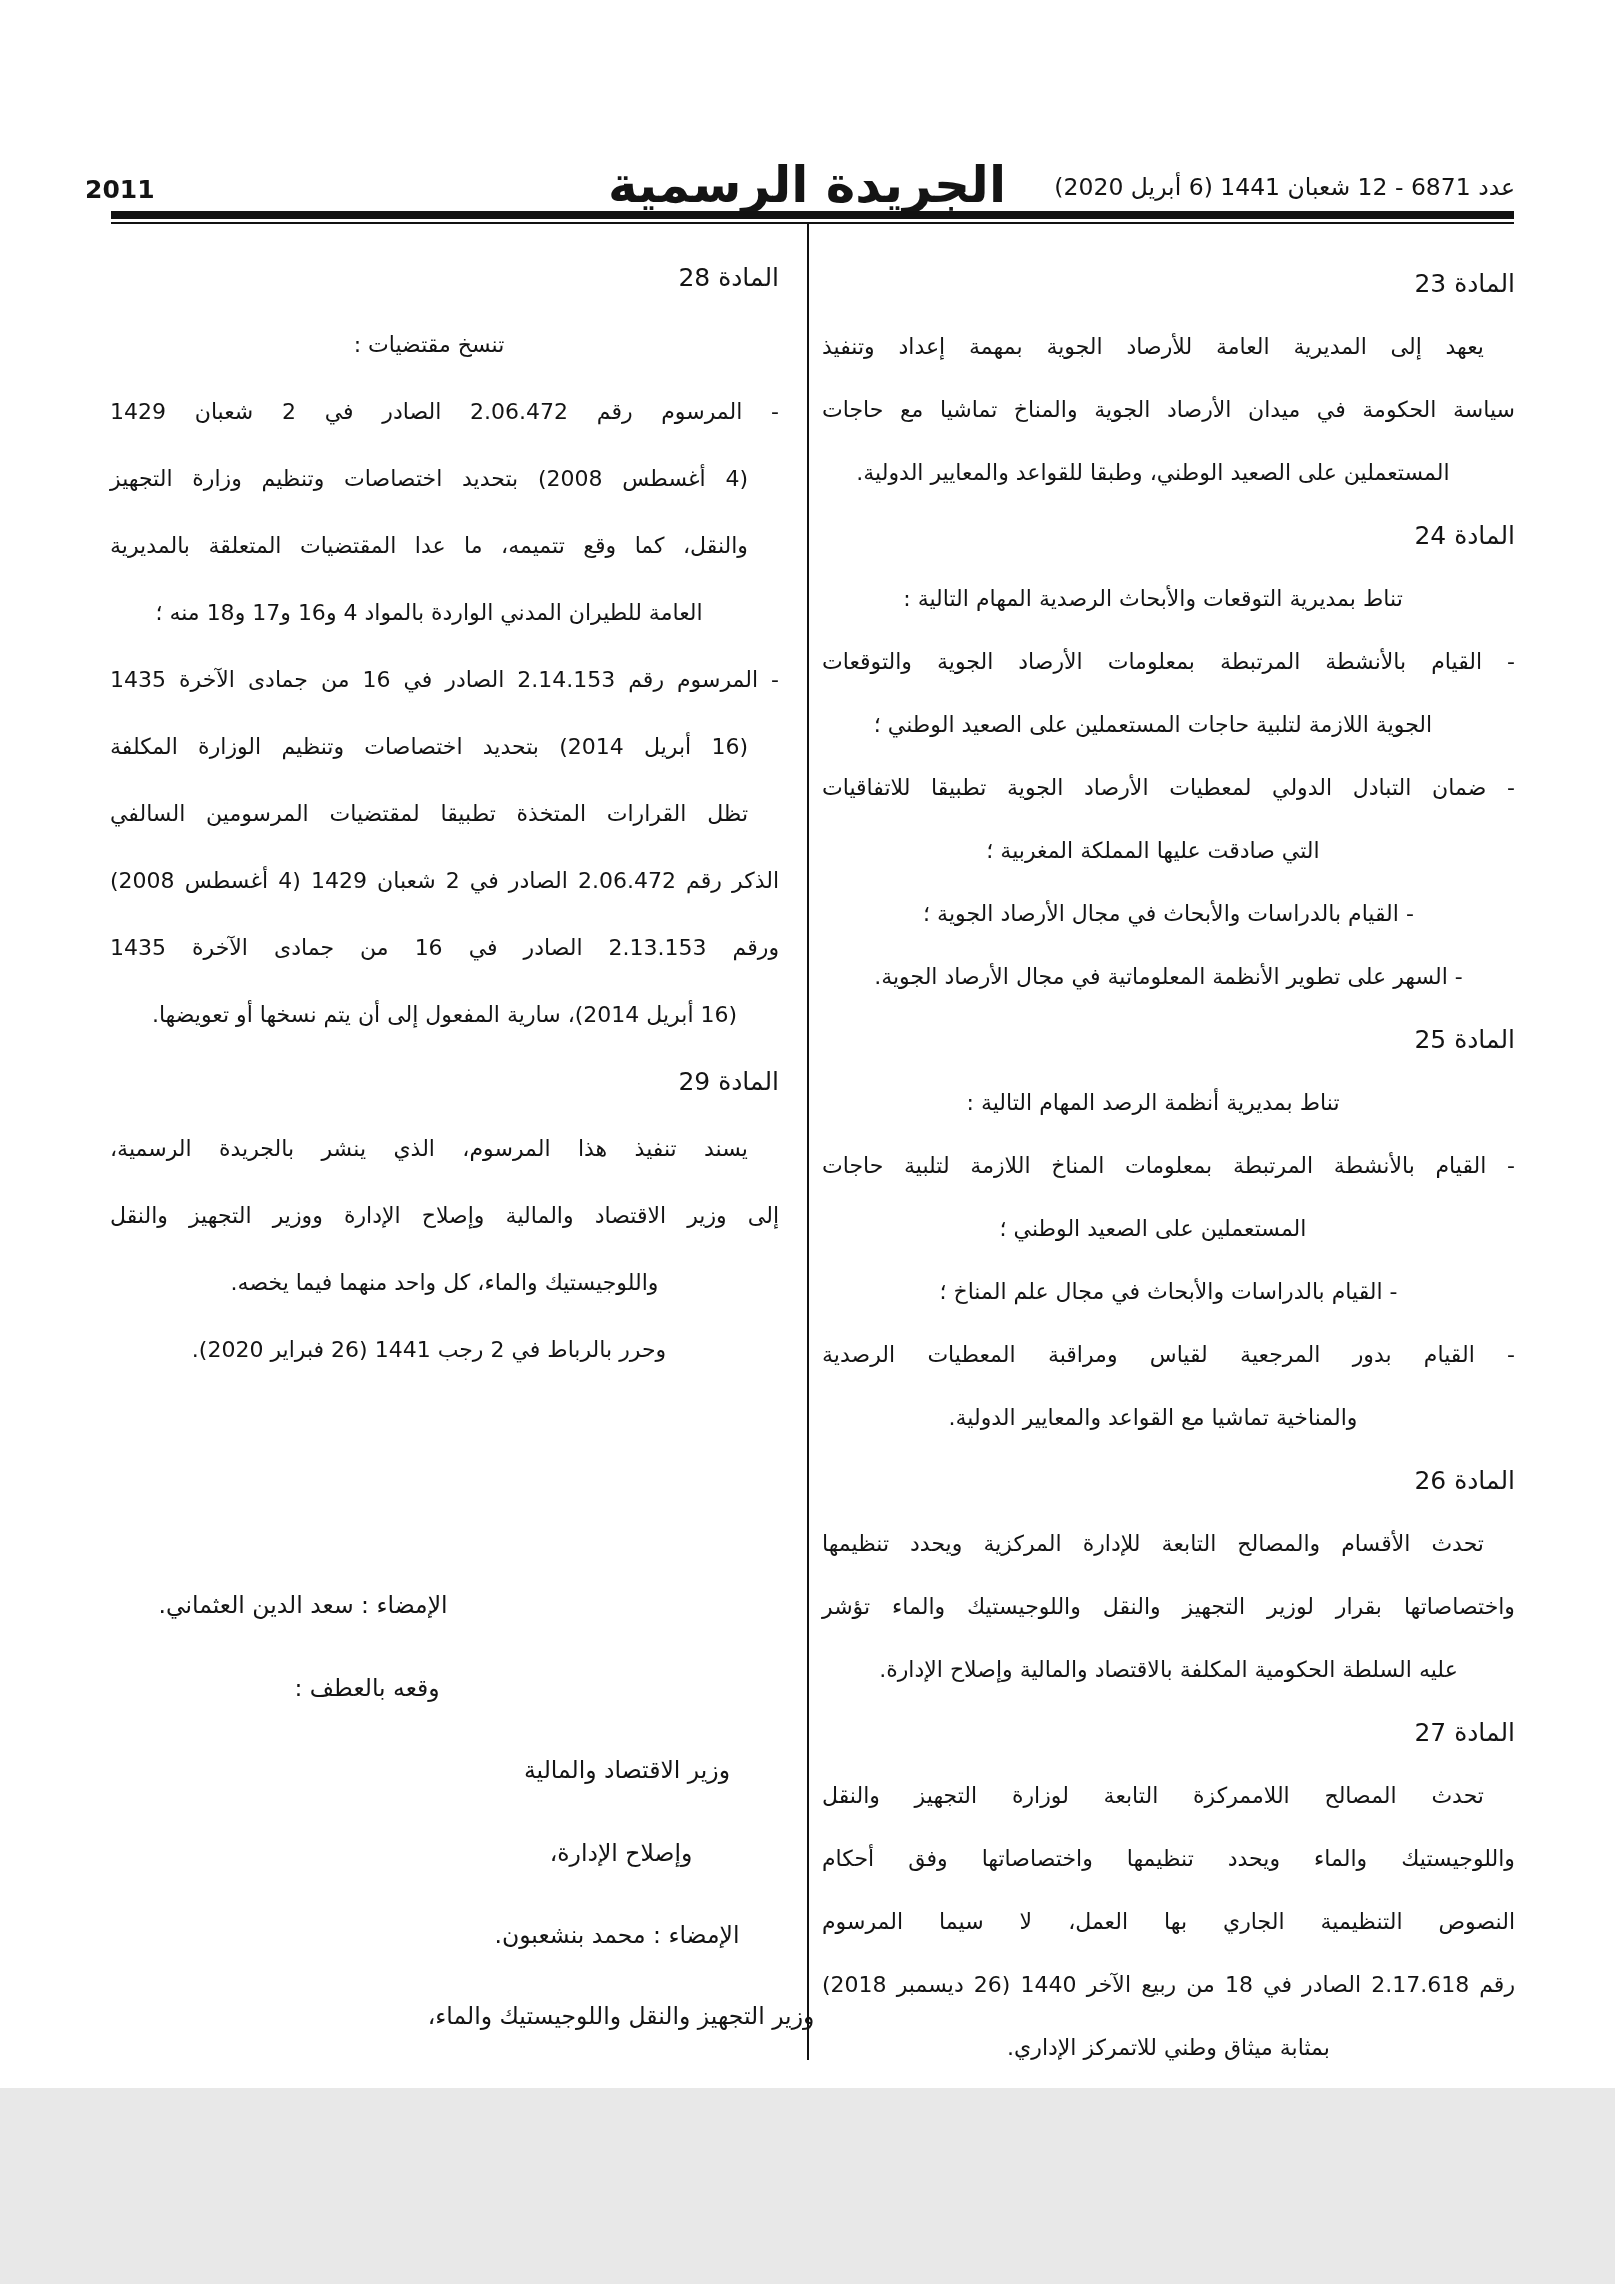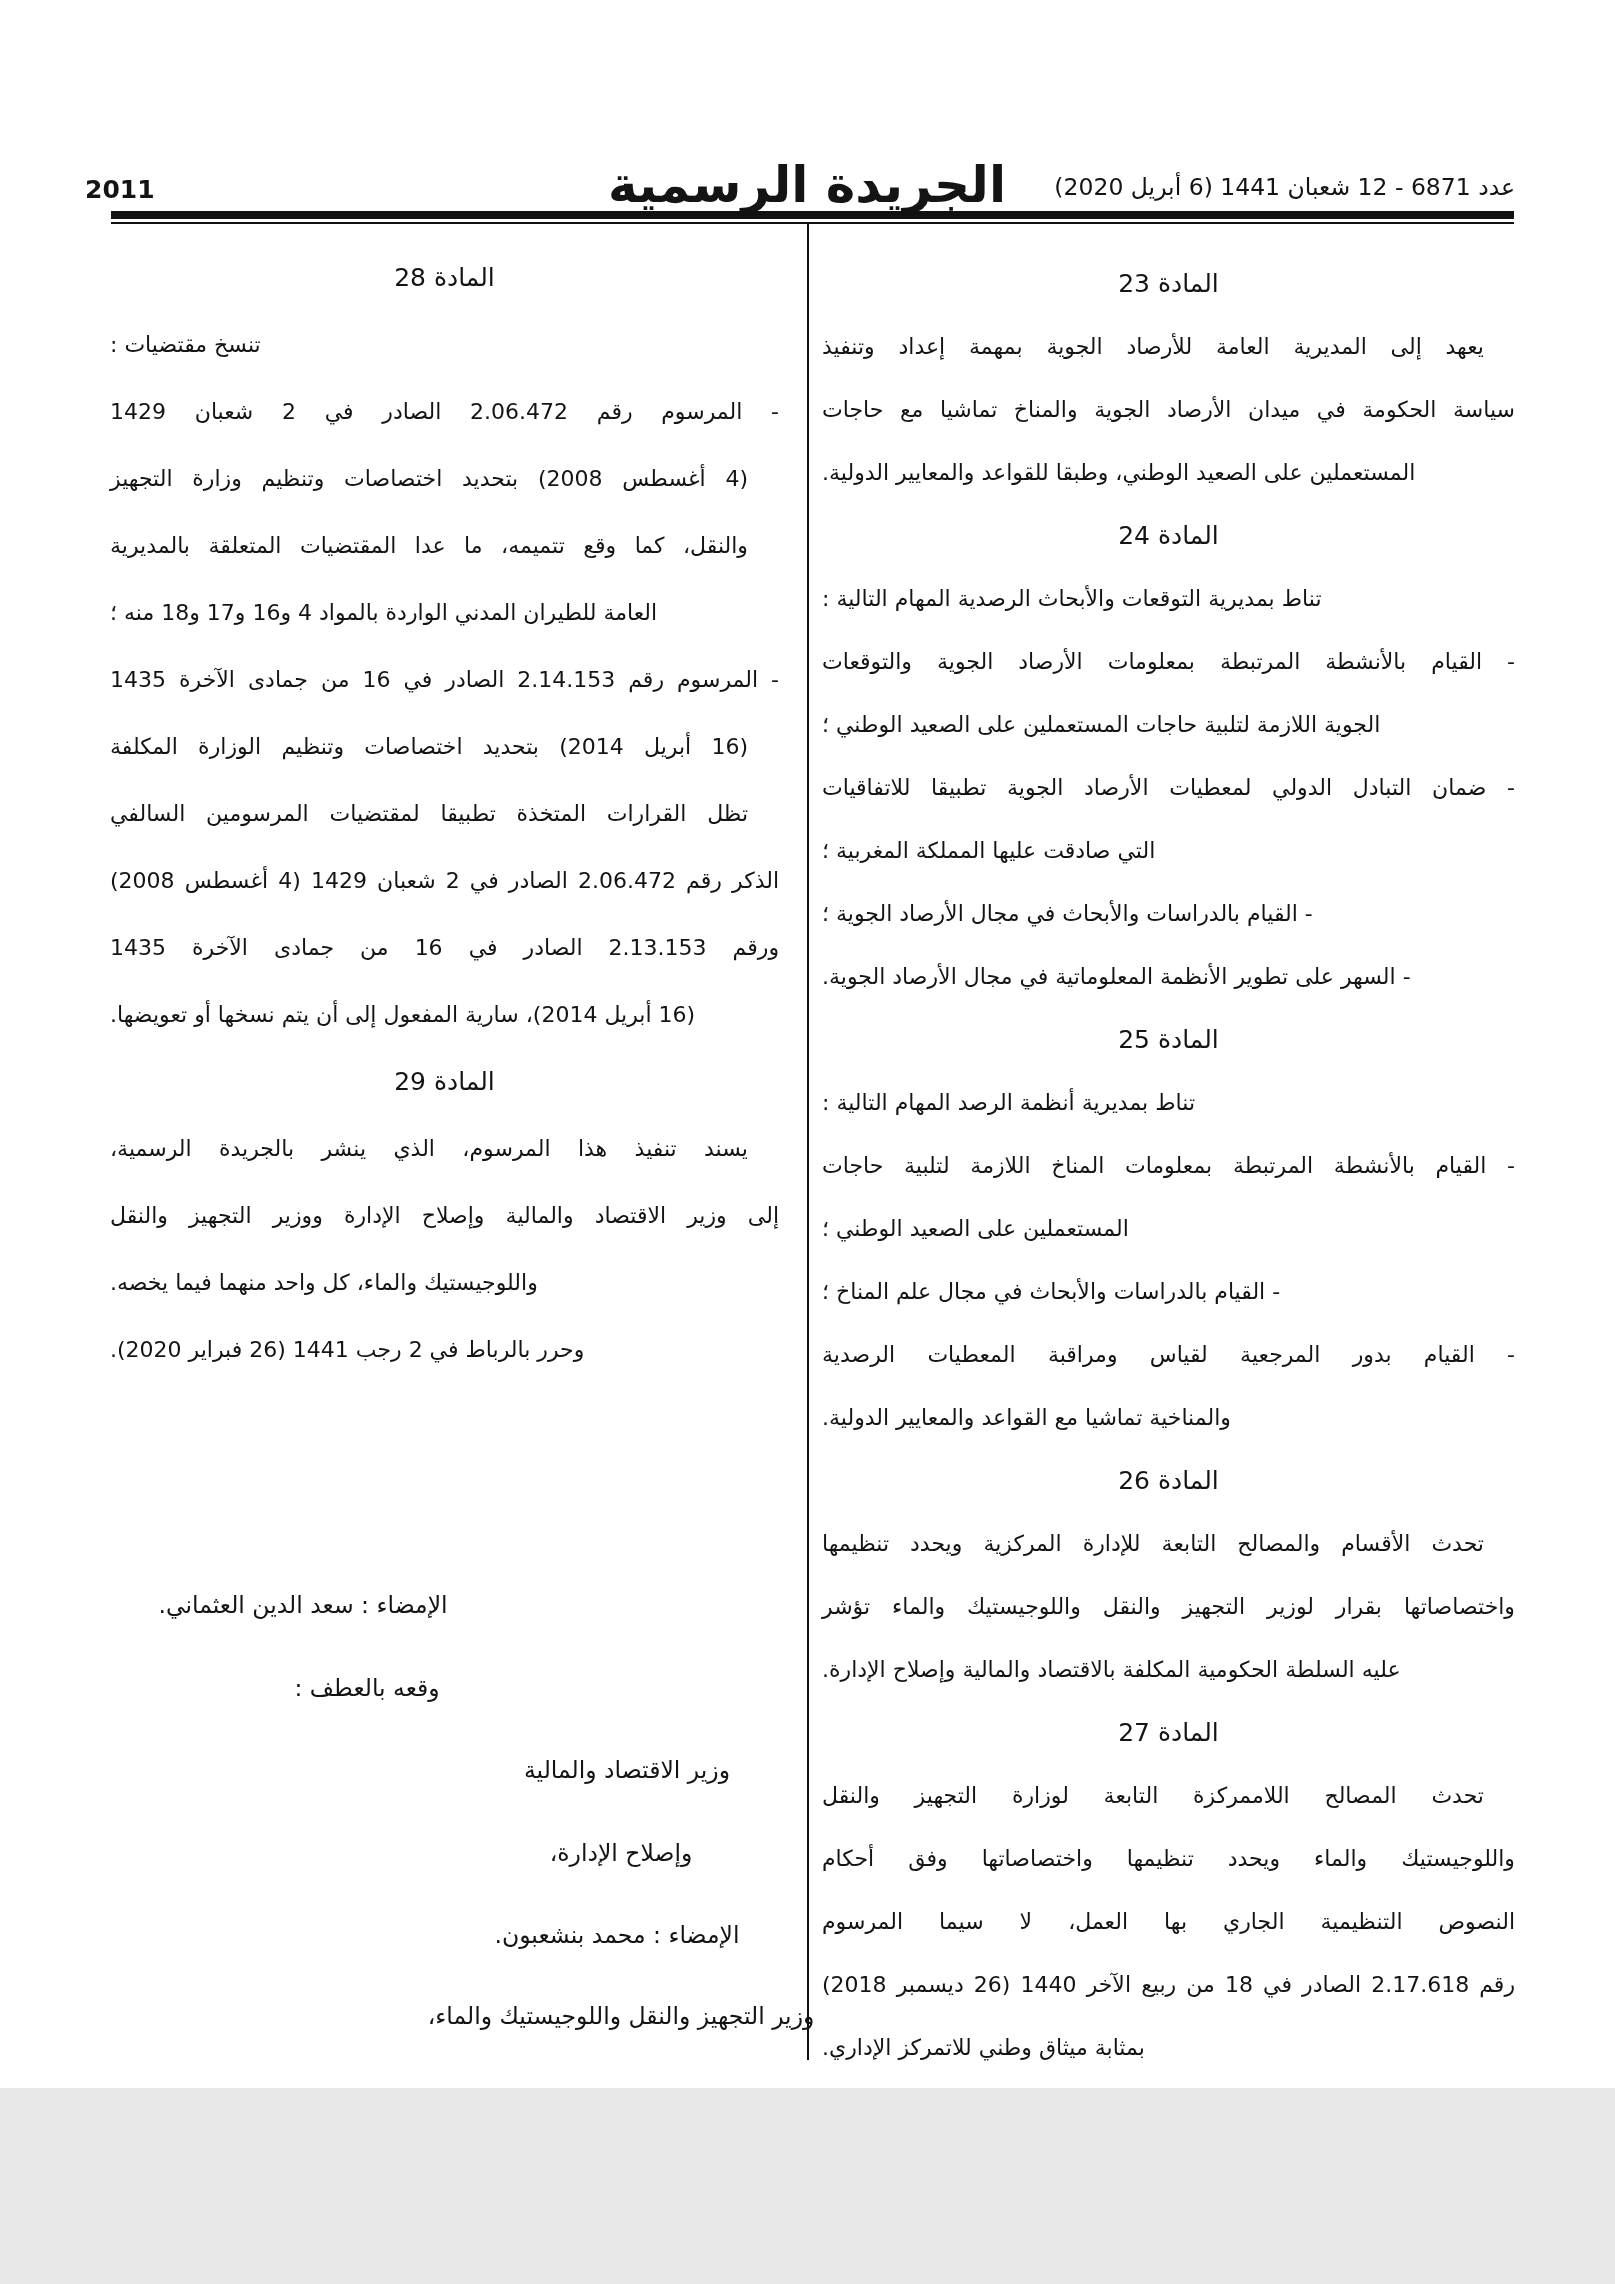--- a/index.html
+++ b/index.html
@@ -36,32 +36,32 @@
   .column-divider{
     position:absolute;left:808px;top:224px;width:2px;height:1836px;
     background:#111;
   }
   
   .col{position:absolute;}
   .col-right{left:823px;top:252px;width:693px;}
   .col-left{left:111px;top:244px;width:669px;}
   .line{
     font-size:22px;
-    text-align:left;
+    text-align:center;
     white-space:nowrap;
   }
   .col-right .line{height:63px;line-height:63px;}
   .col-left  .line{height:67px;line-height:67px;}
   .line.justify{
     text-align:justify;
     text-align-last:justify;
     white-space:normal;
   }
   .line.heading{
-    text-align:center;
+    text-align:right;
     font-size:25px;
   }
   .line.indent{padding-right:31px;}
   
   .sig-line{
     position:absolute;
     transform:translate(-50%,-50%);
     font-size:23.5px;
     white-space:nowrap;
     margin-top:41px;

